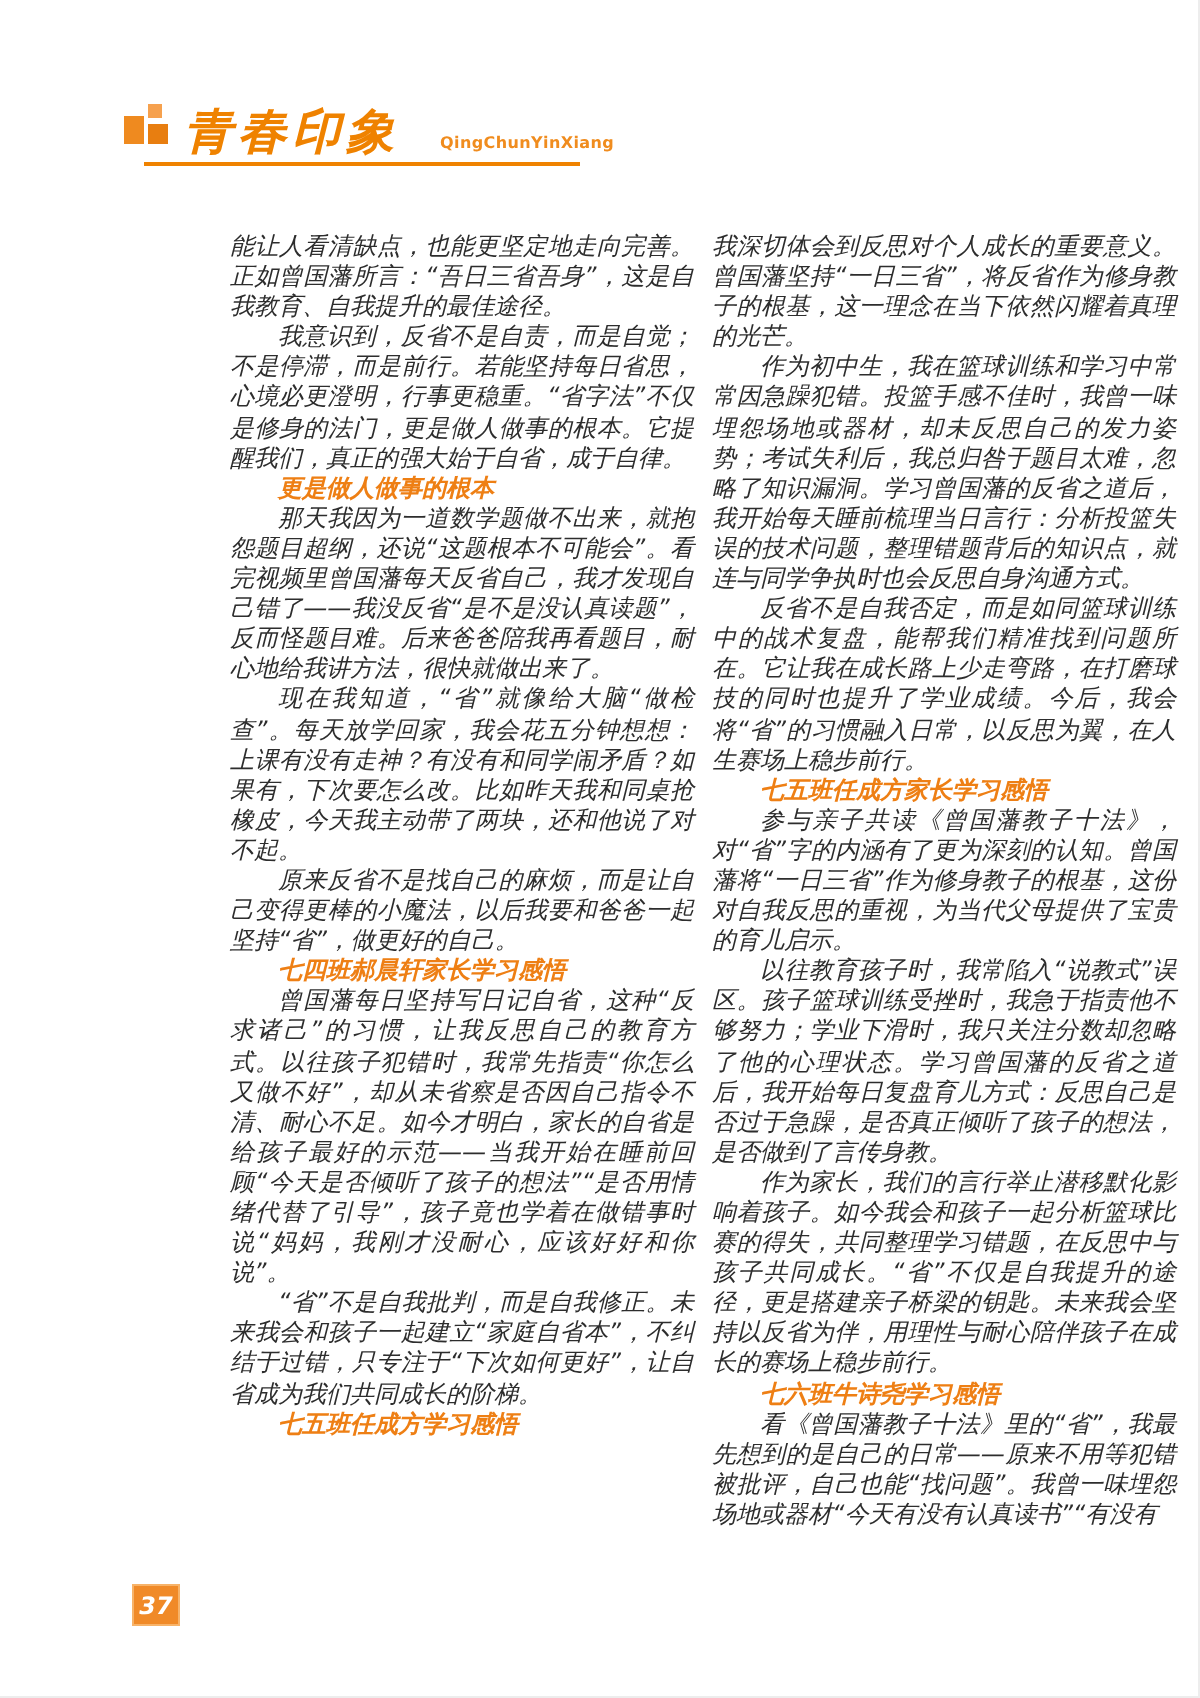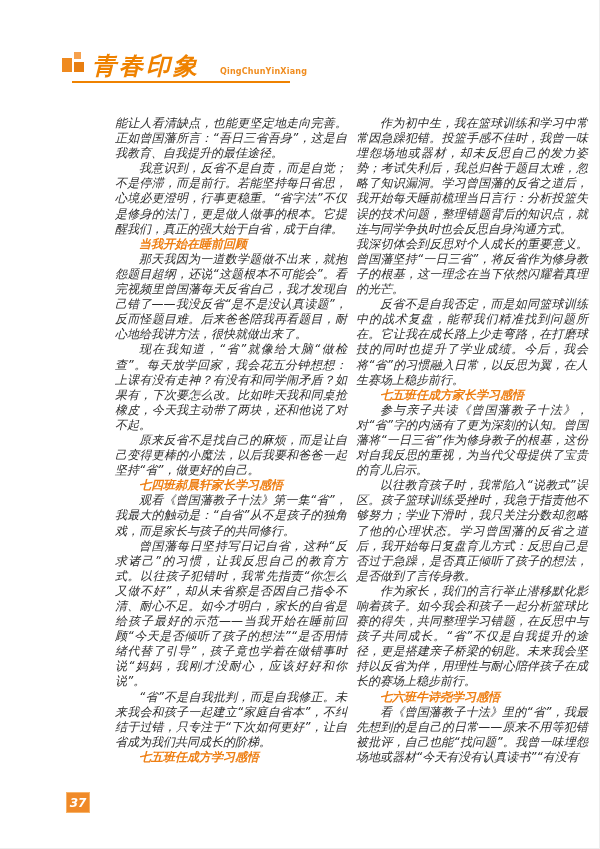--- a/index.html
+++ b/index.html
@@ -72,33 +72,32 @@
     <div class="brand">
       <span class="brand-title">青春印象</span><span class="brand-sub">QingChunYinXiang</span>
     </div>
   </div>
   <div class="masthead-rule"></div>
 
   <div class="content">
     <div class="col">
         <p class="para">能让人看清缺点，也能更坚定地走向完善。正如曾国藩所言：“吾日三省吾身”，这是自我教育、自我提升的最佳途径。</p>
         <p class="para indent">我意识到，反省不是自责，而是自觉；不是停滞，而是前行。若能坚持每日省思，心境必更澄明，行事更稳重。“省字法”不仅是修身的法门，更是做人做事的根本。它提醒我们，真正的强大始于自省，成于自律。</p>
-        <h3 class="heading">当我开始在睡前回顾</h3>
+        <h3 class="heading">更是做人做事的根本</h3>
         <p class="para indent">那天我因为一道数学题做不出来，就抱怨题目超纲，还说“这题根本不可能会”。看完视频里曾国藩每天反省自己，我才发现自己错了——我没反省“是不是没认真读题”，反而怪题目难。后来爸爸陪我再看题目，耐心地给我讲方法，很快就做出来了。</p>
         <p class="para indent">现在我知道，“省”就像给大脑“做检查”。每天放学回家，我会花五分钟想想：上课有没有走神？有没有和同学闹矛盾？如果有，下次要怎么改。比如昨天我和同桌抢橡皮，今天我主动带了两块，还和他说了对不起。</p>
         <p class="para indent">原来反省不是找自己的麻烦，而是让自己变得更棒的小魔法，以后我要和爸爸一起坚持“省”，做更好的自己。</p>
         <h3 class="heading">七四班郝晨轩家长学习感悟</h3>
-        <p class="para indent">观看《曾国藩教子十法》第一集“省”，我最大的触动是：“自省”从不是孩子的独角戏，而是家长与孩子的共同修行。</p>
         <p class="para indent">曾国藩每日坚持写日记自省，这种“反求诸己”的习惯，让我反思自己的教育方式。以往孩子犯错时，我常先指责“你怎么又做不好”，却从未省察是否因自己指令不清、耐心不足。如今才明白，家长的自省是给孩子最好的示范——当我开始在睡前回顾“今天是否倾听了孩子的想法”“是否用情绪代替了引导”，孩子竟也学着在做错事时说“妈妈，我刚才没耐心，应该好好和你说”。</p>
         <p class="para indent">“省”不是自我批判，而是自我修正。未来我会和孩子一起建立“家庭自省本”，不纠结于过错，只专注于“下次如何更好”，让自省成为我们共同成长的阶梯。</p>
         <h3 class="heading">七五班任成方学习感悟</h3>
       </div>
     <div class="col">
+        <p class="para">我深切体会到反思对个人成长的重要意义。曾国藩坚持“一日三省”，将反省作为修身教子的根基，这一理念在当下依然闪耀着真理的光芒。</p>
         <p class="para indent">作为初中生，我在篮球训练和学习中常常因急躁犯错。投篮手感不佳时，我曾一味埋怨场地或器材，却未反思自己的发力姿势；考试失利后，我总归咎于题目太难，忽略了知识漏洞。学习曾国藩的反省之道后，我开始每天睡前梳理当日言行：分析投篮失误的技术问题，整理错题背后的知识点，就连与同学争执时也会反思自身沟通方式。</p>
-        <p class="para">我深切体会到反思对个人成长的重要意义。曾国藩坚持“一日三省”，将反省作为修身教子的根基，这一理念在当下依然闪耀着真理的光芒。</p>
         <p class="para indent">反省不是自我否定，而是如同篮球训练中的战术复盘，能帮我们精准找到问题所在。它让我在成长路上少走弯路，在打磨球技的同时也提升了学业成绩。今后，我会将“省”的习惯融入日常，以反思为翼，在人生赛场上稳步前行。</p>
         <h3 class="heading">七五班任成方家长学习感悟</h3>
         <p class="para indent">参与亲子共读《曾国藩教子十法》，对“省”字的内涵有了更为深刻的认知。曾国藩将“一日三省”作为修身教子的根基，这份对自我反思的重视，为当代父母提供了宝贵的育儿启示。</p>
         <p class="para indent">以往教育孩子时，我常陷入“说教式”误区。孩子篮球训练受挫时，我急于指责他不够努力；学业下滑时，我只关注分数却忽略了他的心理状态。学习曾国藩的反省之道后，我开始每日复盘育儿方式：反思自己是否过于急躁，是否真正倾听了孩子的想法，是否做到了言传身教。</p>
         <p class="para indent">作为家长，我们的言行举止潜移默化影响着孩子。如今我会和孩子一起分析篮球比赛的得失，共同整理学习错题，在反思中与孩子共同成长。“省”不仅是自我提升的途径，更是搭建亲子桥梁的钥匙。未来我会坚持以反省为伴，用理性与耐心陪伴孩子在成长的赛场上稳步前行。</p>
         <h3 class="heading">七六班牛诗尧学习感悟</h3>
         <p class="para indent">看《曾国藩教子十法》里的“省”，我最先想到的是自己的日常——原来不用等犯错被批评，自己也能“找问题”。我曾一味埋怨场地或器材“今天有没有认真读书”“有没有</p>
       </div>
   </div>
 

